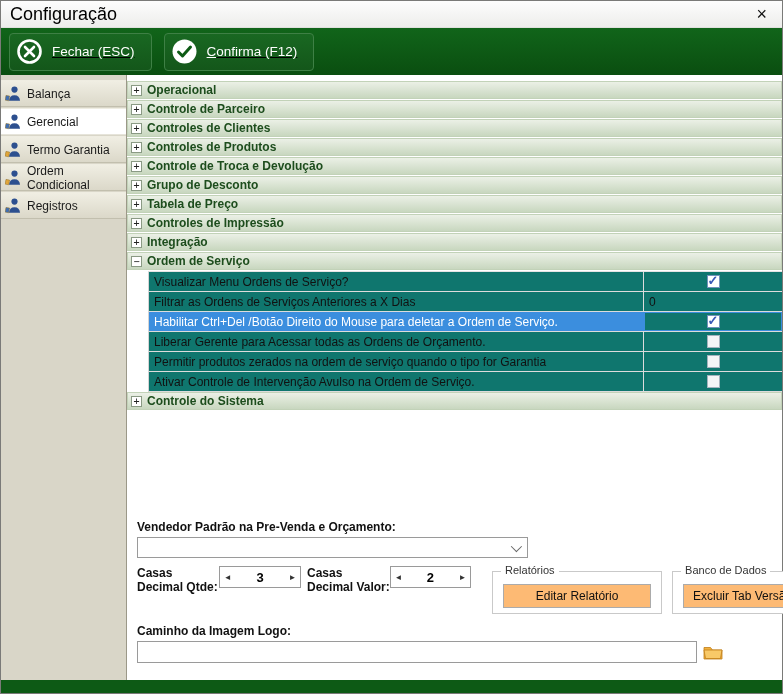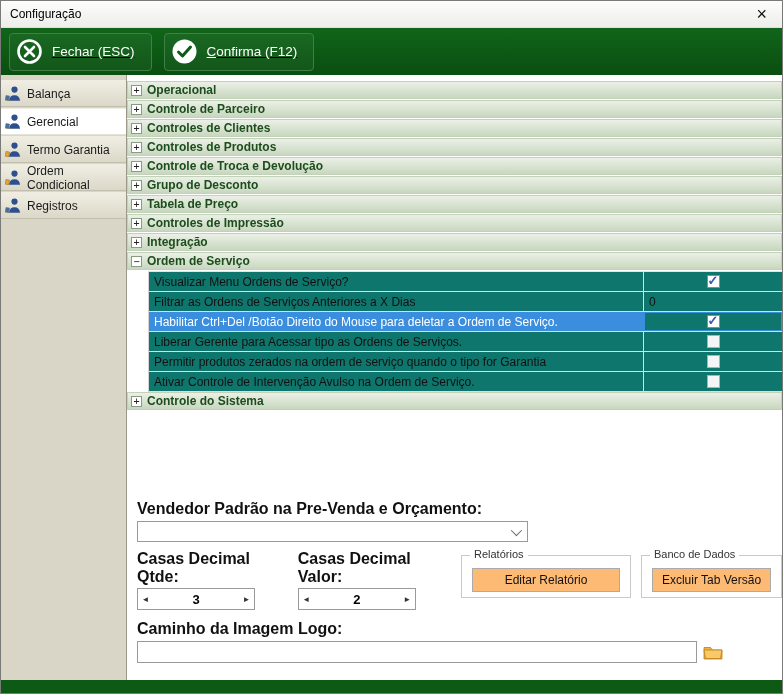--- a/index.html
+++ b/index.html
@@ -1,20 +1,20 @@
 <!DOCTYPE html>
 <html><head>
 <meta charset="utf-8">
 <style>
   html,body{margin:0;padding:0;}
   body{font-family:"Liberation Sans",sans-serif;background:#cfcfcf;}
   .window{width:783px;height:694px;border:1px solid #7a7a78;background:#fff;display:flex;flex-direction:column;box-sizing:border-box;position:relative;}
   
   .titlebar{height:26px;background:linear-gradient(#fdfdfd,#ededeb);display:flex;align-items:center;padding:0 9px;flex:0 0 auto;border-bottom:1px solid #e0e0de;}
-  .title{flex:1;font-size:12px;color:#000;}
+  .title{flex:1;font-size:18px;color:#000;}
   .close-btn{font-size:18px;line-height:1;color:#111;padding:0 6px;cursor:pointer;}
   
   .toolbar{height:47px;background:linear-gradient(#11651a,#0a4e10);display:flex;align-items:center;gap:12px;padding:0 8px;flex:0 0 auto;text-decoration:underline;}
   .tb-btn{display:flex;align-items:center;gap:9px;height:36px;padding:0 16px 0 6px;border:1px solid #3e8045;border-radius:4px;color:#fff;font-size:13.5px;cursor:pointer;background:rgba(255,255,255,0.04);}
   .underline-first{display:inline-block;}
   .underline-first::first-letter{text-decoration:underline;}
   .tb-icon{display:flex;align-items:center;}
   
   .content{flex:1;display:flex;min-height:0;}
   .sidebar{width:126px;flex:0 0 auto;background:#d9d6c8;border-right:1px solid #9b9888;padding-top:5px;box-sizing:border-box;}
@@ -33,25 +33,25 @@
   .os-value{width:138px;flex:0 0 auto;display:flex;align-items:center;justify-content:center;box-sizing:border-box;}
   .os-value.text{justify-content:flex-start;padding-left:5px;font-size:12px;color:#111;}
   .os-row.selected .os-label{background:#3b8ede;color:#fff;border-right-color:#3b8ede;}
   .os-row.selected .os-value{border:1px solid #3b8ede;}
   .cb{width:13px;height:13px;box-sizing:border-box;border:1px solid #a3b2bd;background:#f3f5f6;position:relative;}
   .cb.checked{border-color:#7191bb;background:#fff;}
   .cb.checked::after{content:"✓";position:absolute;left:0px;top:-2px;font-size:13px;line-height:13px;font-weight:bold;color:#3a58b8;}
   .spacer{flex:1;}
   
   .footer{flex:0 0 auto;padding:0 0 17px 10px;}
-  .f-label{font-weight:bold;font-size:16px;color:#111;margin-bottom:3px;}
+  .f-label{font-weight:bold;font-size:12px;color:#111;margin-bottom:3px;}
   .combo{width:391px;height:21px;border:1px solid #9a9a9a;background:#fff;display:flex;align-items:center;justify-content:flex-end;padding-right:8px;box-sizing:border-box;margin-bottom:8px;cursor:pointer;}
   .chev{width:7px;height:7px;border-right:1.6px solid #666;border-bottom:1.6px solid #666;transform:rotate(45deg) translateY(-2px);}
   .row2{display:flex;align-items:flex-start;margin-bottom:10px;}
-  .fieldcol{display:flex;flex-direction:column;}
+  .fieldcol{display:flex;flex-direction:row;}
   .fieldcol .f-label{margin-bottom:2px;}
   .spinner{width:118px;height:22px;border:1px solid #9a9a9a;background:#fff;display:flex;align-items:center;box-sizing:border-box;}
   .spin-btn{width:15px;text-align:center;font-size:8px;color:#333;cursor:pointer;user-select:none;}
   .spin-val{flex:1;text-align:center;font-weight:bold;font-size:13px;color:#000;}
   .groupbox{position:relative;border:1px solid #c9c9c9;height:43px;box-sizing:border-box;display:flex;align-items:center;justify-content:center;padding:8px 10px 1px;margin-top:5px;background:#fff;}
   .gb-title{position:absolute;top:-8px;left:8px;background:#fff;padding:0 4px;font-size:11px;color:#333;font-weight:normal;}
   .btn{font-family:Liberation Sans, sans-serif;font-size:12px;color:#111;background:#fdba74;border:1px solid #ababab;height:24px;cursor:pointer;}
   .path-row{display:flex;align-items:center;gap:4px;}
   .path-input{width:560px;height:22px;border:1px solid #9a9a9a;box-sizing:border-box;font-family:inherit;font-size:12px;padding:0 4px;outline:none;}
   .folder-btn{display:flex;align-items:center;cursor:pointer;padding:1px 2px;}
@@ -195,21 +195,21 @@
               <div class="os-label">Filtrar as Ordens de Serviços Anteriores a X Dias</div>
               <div class="os-value text">0</div>
             </div>
             <div class="os-row selected">
               <div class="os-label">Habilitar Ctrl+Del /Botão Direito do Mouse para deletar a Ordem de Serviço.</div>
               <div class="os-value">
                 <span class="cb checked"></span>
               </div>
             </div>
             <div class="os-row">
-              <div class="os-label">Liberar Gerente para Acessar tipo as Ordens de Serviços.</div>
+              <div class="os-label">Liberar Gerente para Acessar todas as Ordens de Orçamento.</div>
               <div class="os-value">
                 <span class="cb"></span>
               </div>
             </div>
             <div class="os-row">
               <div class="os-label">Permitir produtos zerados na ordem de serviço quando o tipo for Garantia</div>
               <div class="os-value">
                 <span class="cb"></span>
               </div>
             </div>
@@ -237,21 +237,21 @@
         <div class="row2">
           <div class="fieldcol">
             <div class="f-label">Casas Decimal Qtde:</div>
             <div class="spinner">
               <span class="spin-btn">◄</span>
               <span class="spin-val">3</span>
               <span class="spin-btn">►</span>
             </div>
           </div>
 
-          <div class="fieldcol" style="margin-left:21px;">
+          <div class="fieldcol" style="margin-left:6px;">
             <div class="f-label">Casas Decimal Valor:</div>
             <div class="spinner">
               <span class="spin-btn">◄</span>
               <span class="spin-val">2</span>
               <span class="spin-btn">►</span>
             </div>
           </div>
 
           <div class="groupbox" style="width:170px;margin-left:21px;">
             <span class="gb-title">Relatórios</span>

